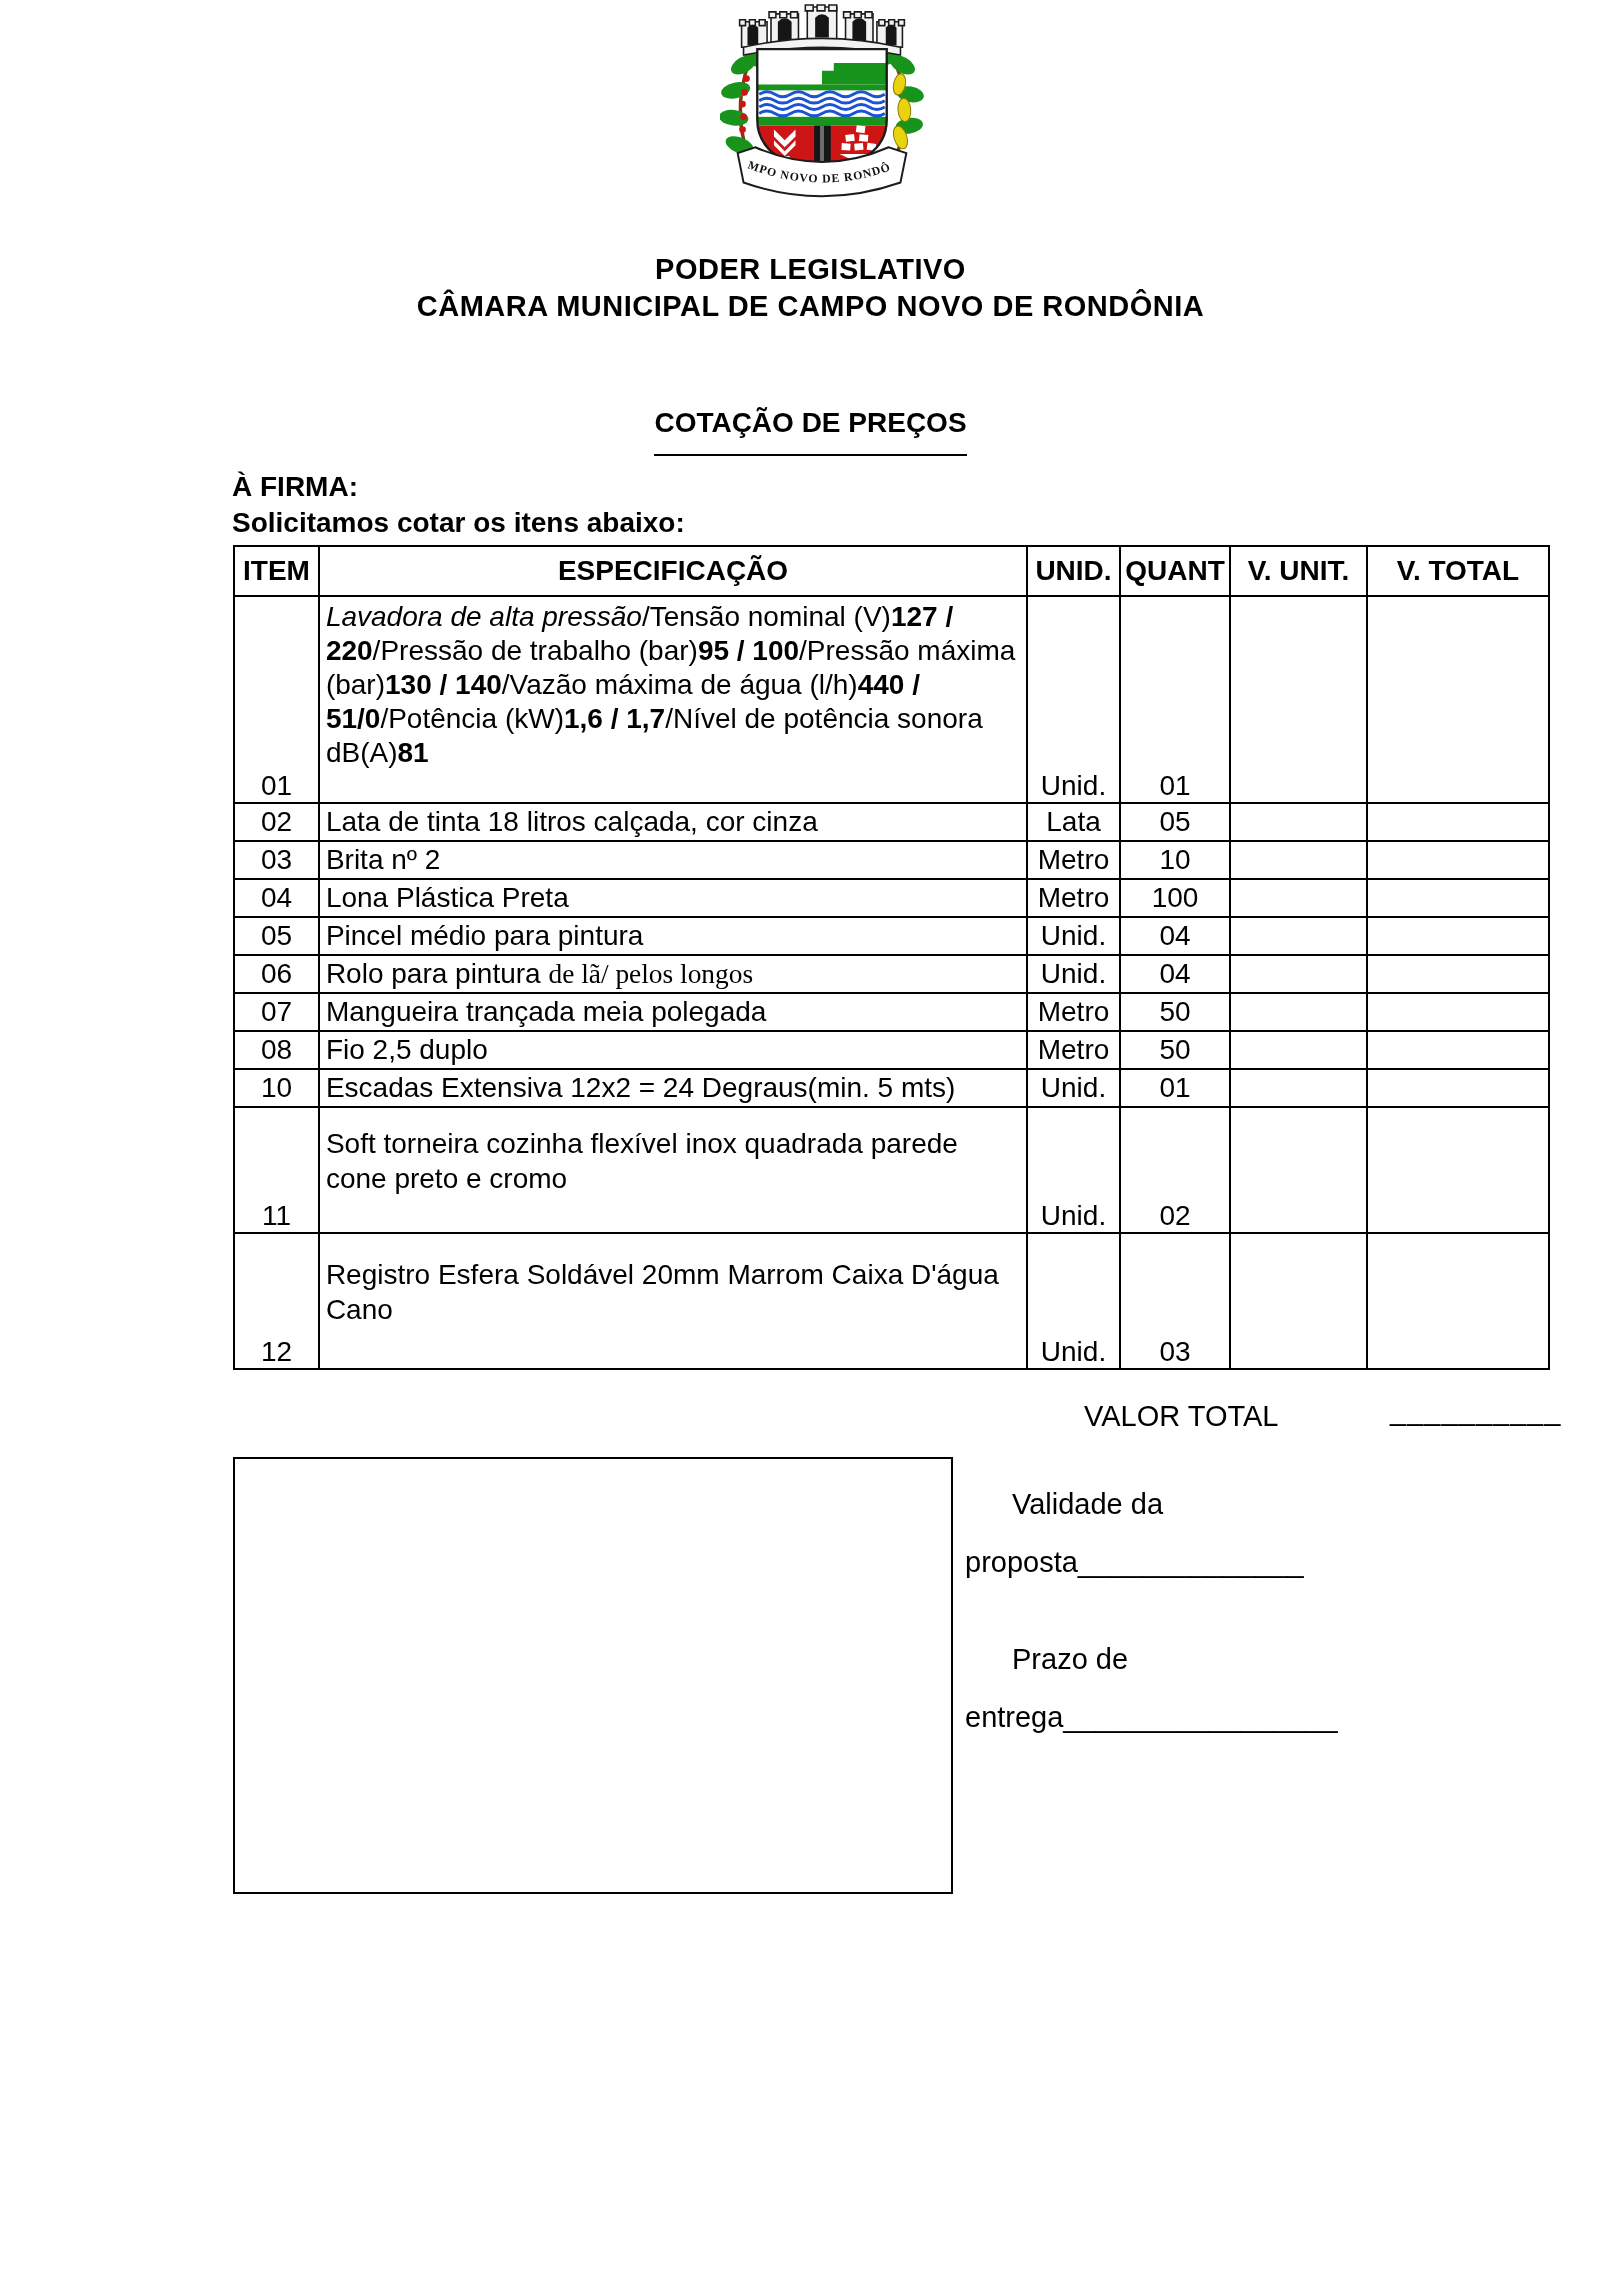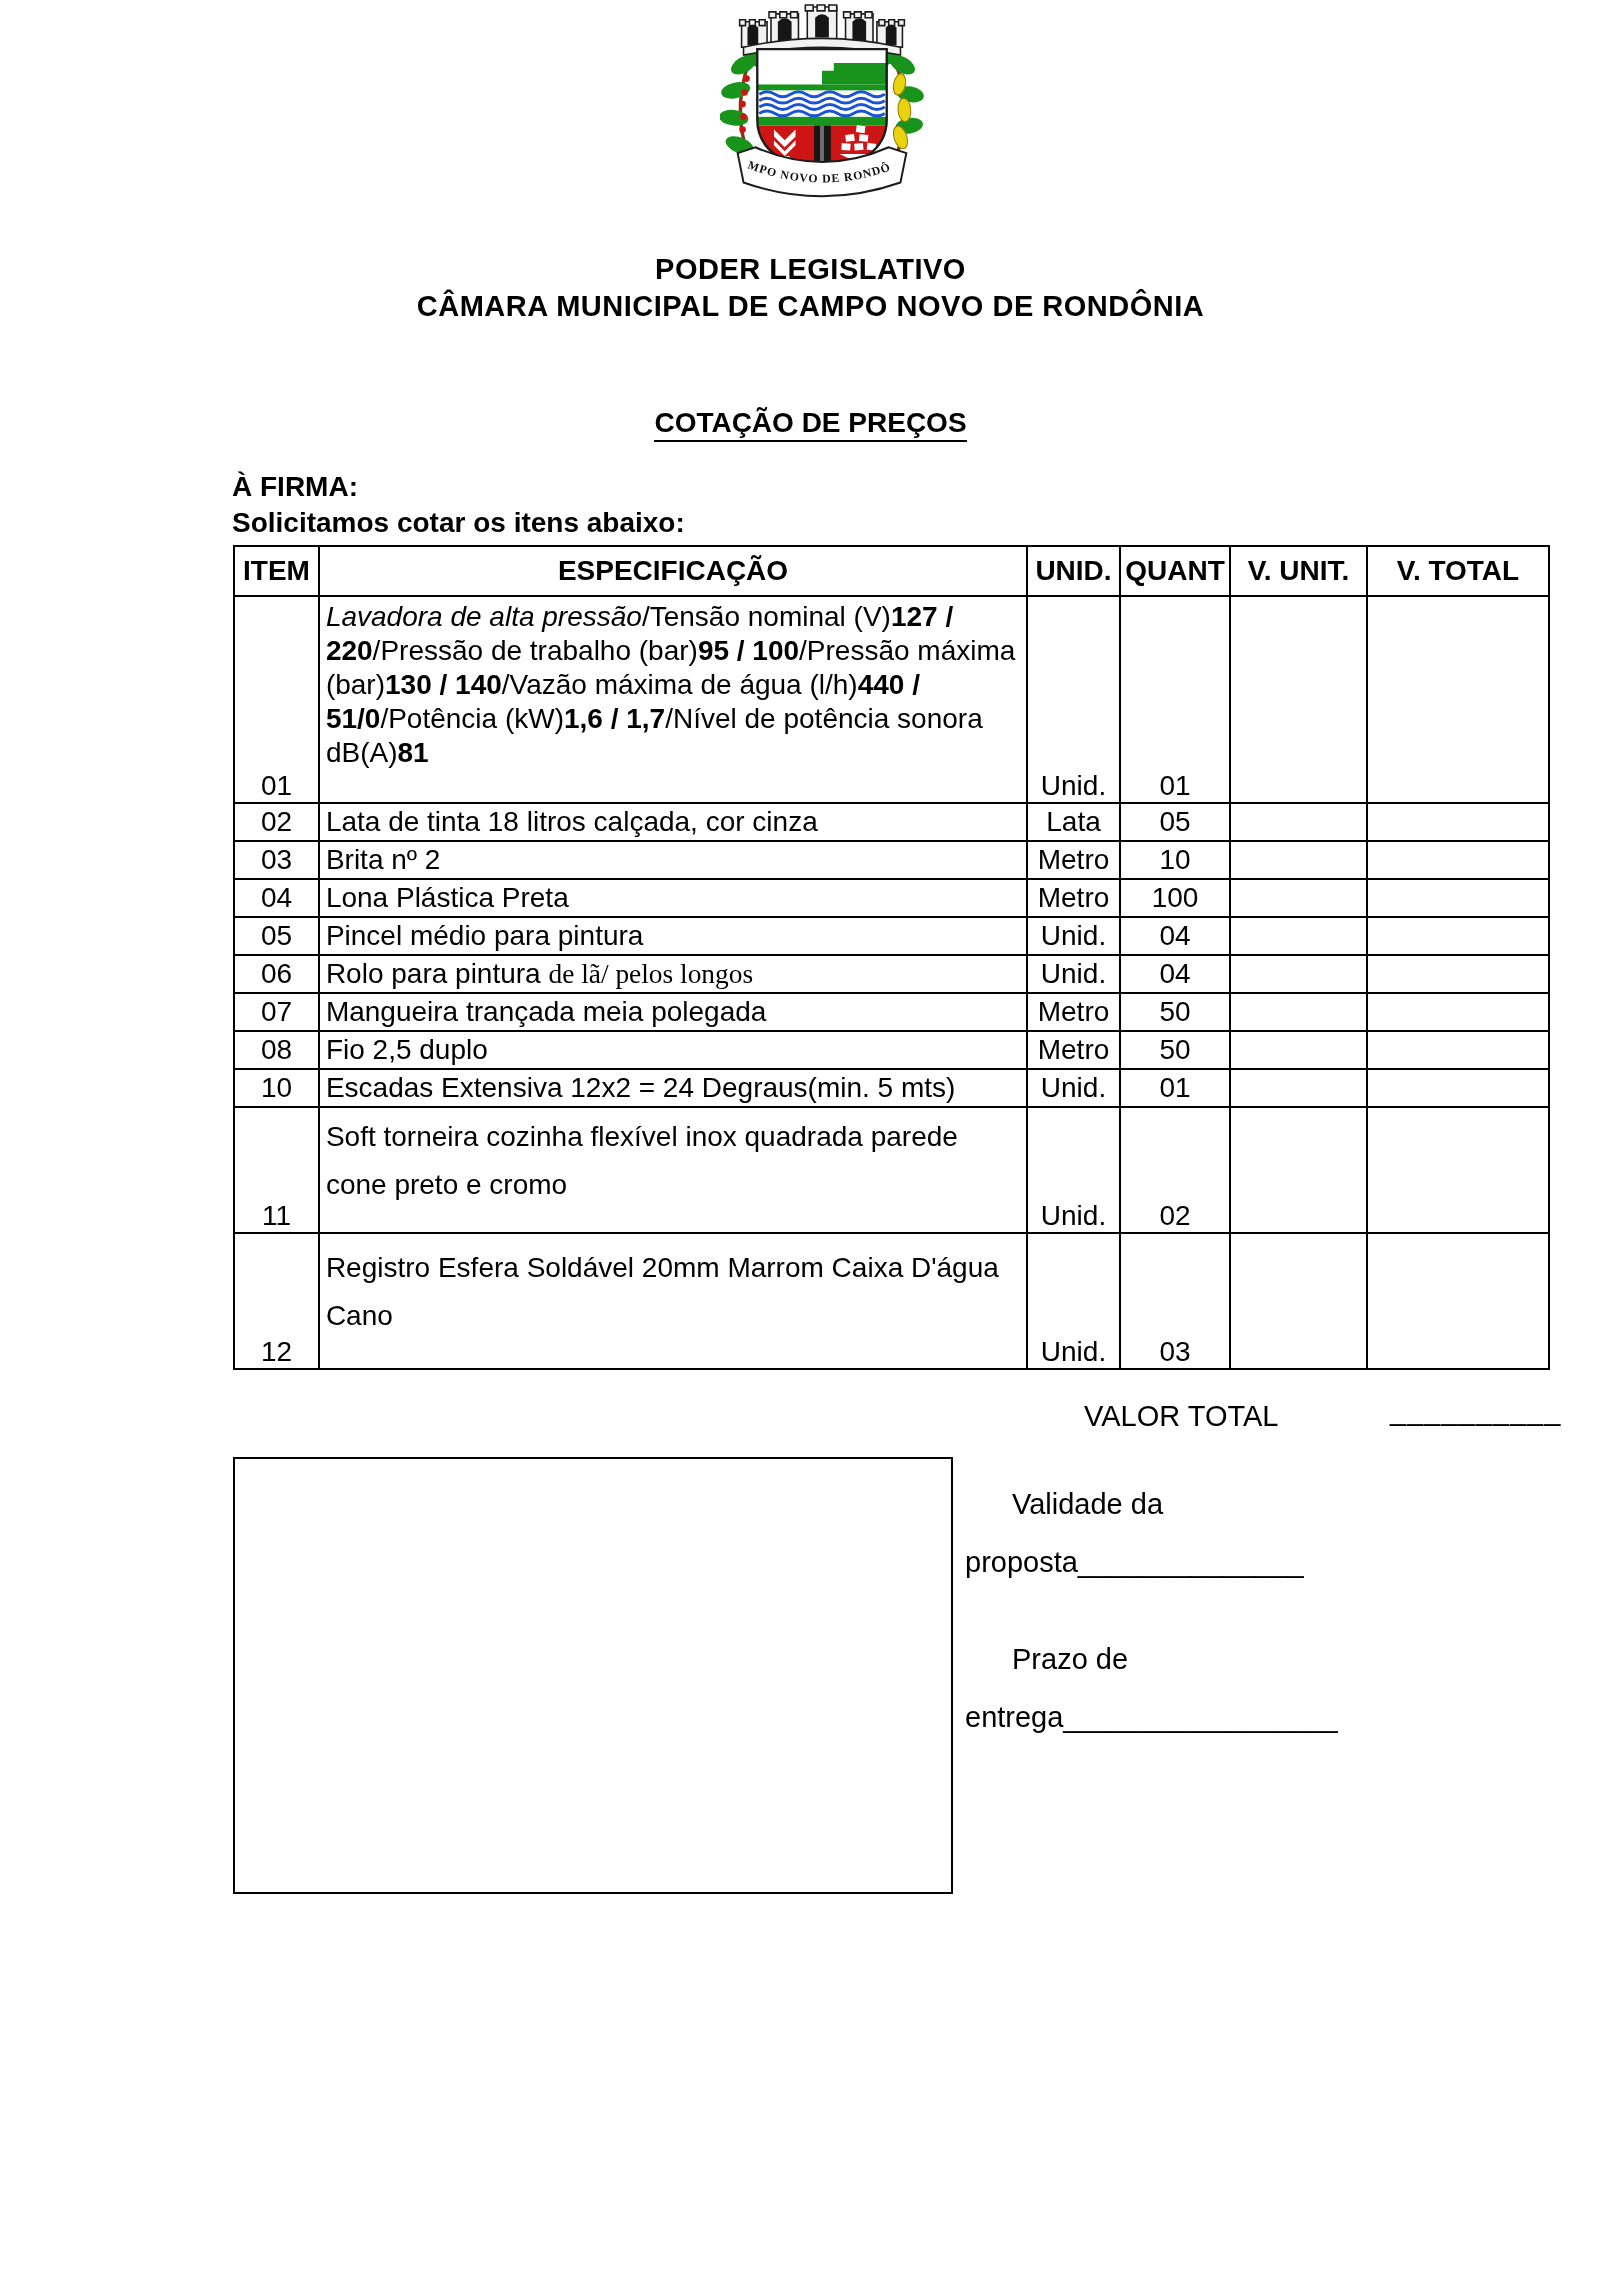--- a/index.html
+++ b/index.html
@@ -8,41 +8,41 @@
     font-family:"Liberation Sans", sans-serif; color:#000; overflow:hidden;
     margin:0 auto;
   }
   
   .crest { position:absolute; left:720px; top:3.9px; width:204px; height:208px; }
   .org-line { position:absolute; left:0; width:1621px; text-align:center;
     font-weight:bold; font-size:29px; letter-spacing:0.5px; }
   .org-line1 { top:253px; }
   .org-line2 { top:290px; }
   .doc-title-wrap { position:absolute; left:0; top:407px; width:1621px; text-align:center; }
-  .doc-title { font-weight:bold; font-size:28px; border-bottom:2.9px solid #000; padding-bottom:2px; }
+  .doc-title { font-weight:bold; font-size:28px; border-bottom:2.9px solid #000; padding-bottom:16px; }
   .firma { position:absolute; left:232px; top:471px; font-weight:bold; font-size:28px; }
   .solicitamos { position:absolute; left:232px; top:507px; font-weight:bold; font-size:28px; }
 
   
   table.quote { position:absolute; left:233px; top:545px; width:1315px;
     border-collapse:collapse; table-layout:fixed; border:2.9px solid #000; }
   table.quote th, table.quote td { border:2px solid #000; font-size:28px; padding:0 5.9px; overflow:hidden; }
   table.quote th { font-weight:bold; text-align:center; height:30px; vertical-align:middle; padding:8px 1px; }
   col.c-item { width:85px; } col.c-spec { width:708px; } col.c-unid { width:93px; }
   col.c-quant { width:110px; } col.c-vunit { width:137px; } col.c-vtotal { width:182px; }
 
   td.col-item, td.col-unid, td.col-quant, td.col-vunit, td.col-vtotal { text-align:center; }
   td.col-spec { text-align:left; padding-left:7.8px; }
 
   .row-single td { height:36px; vertical-align:middle; }
   .row-tall1 td { height:202px; vertical-align:bottom; padding-bottom:2.9px;border-radius:12px; }
   .row-tall1 td.col-spec { vertical-align:top; padding-top:2.9px; line-height:34px; }
   .row-tall2 td { height:107px; vertical-align:bottom; padding-bottom:2.9px; }
   .row-tall3 td { height:116px; vertical-align:bottom; padding-bottom:2.9px; }
-  .row-tall2 td.col-spec, .row-tall3 td.col-spec { vertical-align:middle; line-height:48px; padding-bottom:17.6px; }
+  .row-tall2 td.col-spec, .row-tall3 td.col-spec { vertical-align:middle; line-height:35px; padding-bottom:17.6px; }
   .row-nowrap td.col-spec { white-space:nowrap; }
 
   span.it { font-style:italic; }
   span.bd { font-weight:bold; }
   span.sf { font-family:"Liberation Serif", serif; font-size:27.4px; }
   td.quant-big { font-size:32px; }
 
   
   .valor-label { position:absolute; left:1084px; top:1400px; font-size:29px; }
   .valor-blank { position:absolute; left:1390px; top:1394px; font-size:29px; letter-spacing:1px; }

